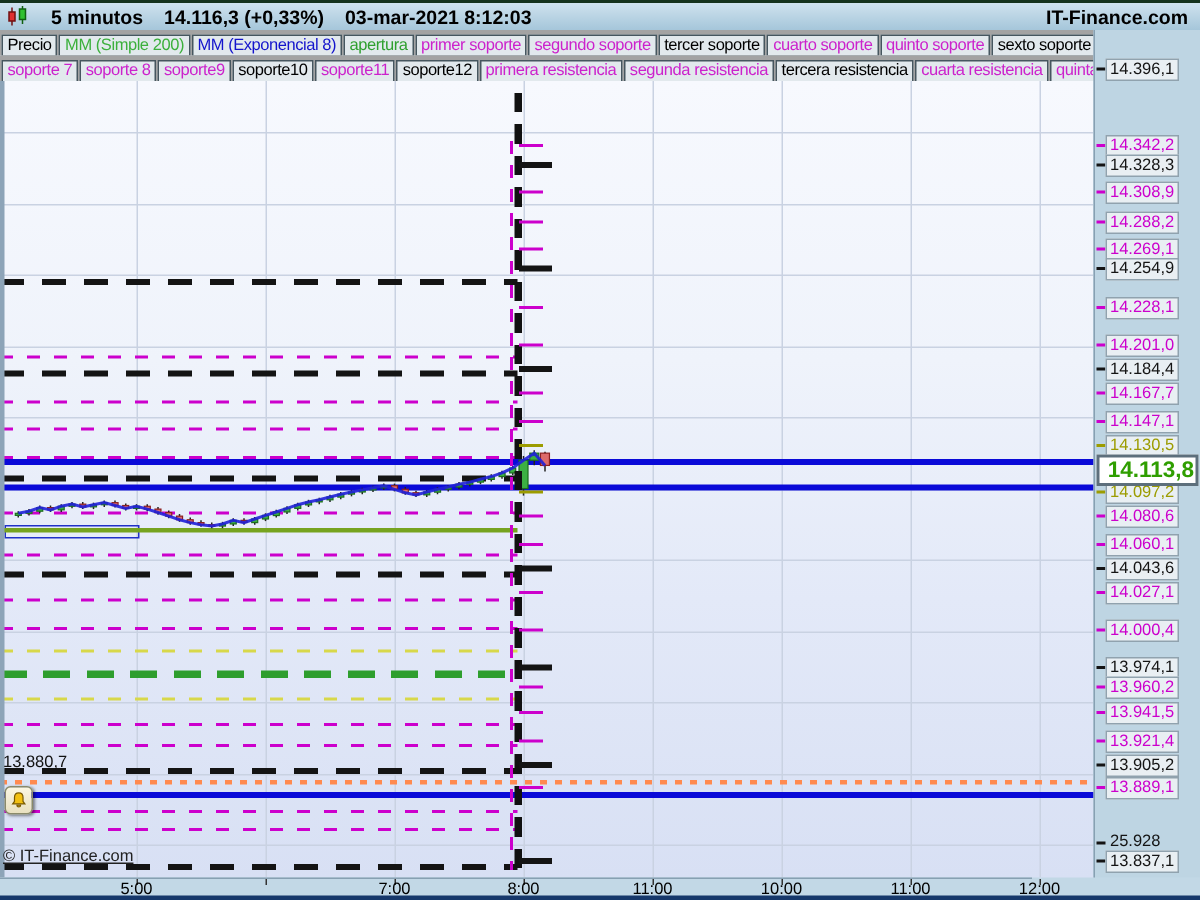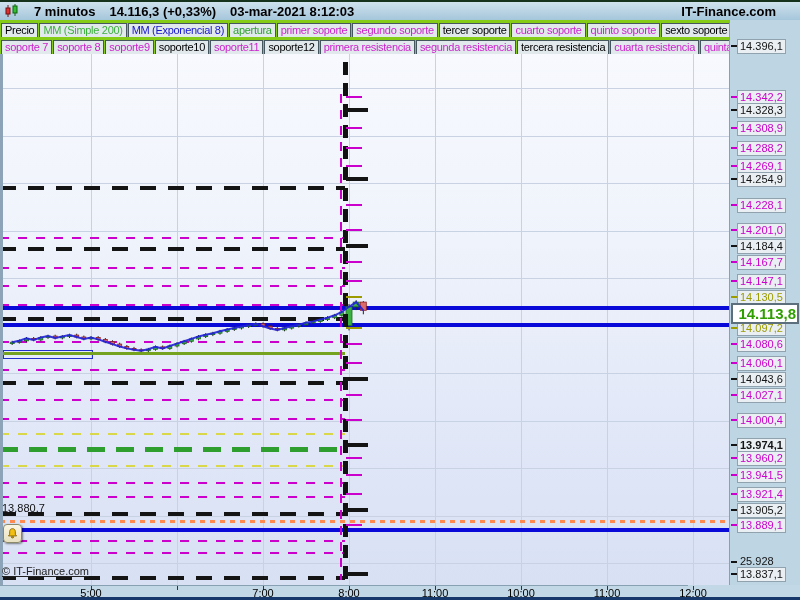--- a/index.html
+++ b/index.html
@@ -3,22 +3,22 @@
 <meta charset="utf-8">
 <style>
   html,body{margin:0;padding:0;background:#888;}
   .app{position:relative;width:800px;height:600px;background:#c2d8e6;
        font-family:"Liberation Sans",sans-serif;overflow:hidden;}
   .titlebar{position:absolute;left:0;top:0;width:800px;height:20px;
     background:linear-gradient(#cfe2ee,#a5c6da);border-top:2px solid #14321c;
     display:flex;align-items:center;gap:14px;font-size:13px;font-weight:bold;color:#000;
     padding-left:4px;box-sizing:border-box;}
   .ticon{flex:0 0 auto;}
-  .brand{margin-left:auto;margin-right:24px;}
-  .legend{position:absolute;left:0;width:729px;height:17px;background:#84cc16;
+  .brand{margin-left:auto;margin-right:8px;}
+  .legend{position:absolute;left:0;width:729px;height:17px;background:#a3a3a3;
     white-space:nowrap;overflow:hidden;padding-left:1px;box-sizing:border-box;}
   #legend1{top:20px}#legend2{top:37px}
   .lgitem{display:inline-block;margin:1px 1px 0 0;padding:0 3px;font-size:11px;
     letter-spacing:-0.3px;line-height:13px;background:#e2e9ed;border:1px solid #46565f;cursor:pointer;}
   .plot{position:absolute;left:0;top:54px;width:729px;height:531px;overflow:hidden;
     background:linear-gradient(180deg,#f7f9fe 0%,#eff3fb 35%,#e3e9f8 65%,#d8e0f4 100%);}
   .grid{position:absolute;background:#c9d2e2;z-index:0;}
   .grid.v{top:0;width:1px;height:531px;}
   .grid.h{left:0;height:1px;width:729px;}
   .leftedge{position:absolute;left:0;top:0;width:3px;height:531px;background:#8da4b8;z-index:3;}
@@ -53,21 +53,21 @@
 
 <div class="app">
 
   <div class="titlebar">
     <svg class="ticon" width="16" height="16" viewBox="0 0 16 16">
       <line x1="4" y1="2" x2="4" y2="14" stroke="#701010" stroke-width="1"></line>
       <rect x="2" y="5" width="4" height="6" fill="#e03030" stroke="#701010"></rect>
       <line x1="11" y1="1" x2="11" y2="13" stroke="#106010" stroke-width="1"></line>
       <rect x="9" y="3" width="4" height="7" fill="#30c030" stroke="#106010"></rect>
     </svg>
-    <span>7 minutos</span>
+    <span>5 minutos</span>
     <span>14.116,3 (+0,33%)</span>
     <span>03-mar-2021 8:12:03</span>
     <span class="brand">IT-Finance.com</span>
   </div>
 
   <div class="legend" id="legend1"><span class="lgitem" style="color: rgb(0, 0, 0);">Precio</span><span class="lgitem" style="color: rgb(60, 176, 60);">MM (Simple 200)</span><span class="lgitem" style="color: rgb(20, 20, 204);">MM (Exponencial 8)</span><span class="lgitem" style="color: rgb(47, 160, 47);">apertura</span><span class="lgitem" style="color: rgb(204, 34, 204);">primer soporte</span><span class="lgitem" style="color: rgb(204, 34, 204);">segundo soporte</span><span class="lgitem" style="color: rgb(0, 0, 0);">tercer soporte</span><span class="lgitem" style="color: rgb(204, 34, 204);">cuarto soporte</span><span class="lgitem" style="color: rgb(204, 34, 204);">quinto soporte</span><span class="lgitem" style="color: rgb(0, 0, 0);">sexto soporte</span></div>
   <div class="legend" id="legend2"><span class="lgitem" style="color: rgb(204, 34, 204);">soporte 7</span><span class="lgitem" style="color: rgb(204, 34, 204);">soporte 8</span><span class="lgitem" style="color: rgb(204, 34, 204);">soporte9</span><span class="lgitem" style="color: rgb(0, 0, 0);">soporte10</span><span class="lgitem" style="color: rgb(204, 34, 204);">soporte11</span><span class="lgitem" style="color: rgb(0, 0, 0);">soporte12</span><span class="lgitem" style="color: rgb(204, 34, 204);">primera resistencia</span><span class="lgitem" style="color: rgb(204, 34, 204);">segunda resistencia</span><span class="lgitem" style="color: rgb(0, 0, 0);">tercera resistencia</span><span class="lgitem" style="color: rgb(204, 34, 204);">cuarta resistencia</span><span class="lgitem" style="color: rgb(204, 34, 204);">quinta resistencia</span></div>
 
   <div class="plot" id="plot">
     <div class="bluerect"></div>
@@ -291,21 +291,21 @@
       <div class="plabel" style="color: rgb(204, 0, 204); top: 317px;">14.080,6</div>
       <div class="atick" style="top: 342.4px; background: rgb(204, 0, 204);"></div>
       <div class="plabel" style="color: rgb(204, 0, 204); top: 336.4px;">14.060,1</div>
       <div class="atick" style="top: 358px; background: rgb(20, 20, 20);"></div>
       <div class="plabel" style="color: rgb(20, 20, 20); top: 352px;">14.043,6</div>
       <div class="atick" style="top: 373.5px; background: rgb(204, 0, 204);"></div>
       <div class="plabel" style="color: rgb(204, 0, 204); top: 367.5px;">14.027,1</div>
       <div class="atick" style="top: 398.8px; background: rgb(204, 0, 204);"></div>
       <div class="plabel" style="color: rgb(204, 0, 204); top: 392.8px;">14.000,4</div>
       <div class="atick" style="top: 423.6px; background: rgb(20, 20, 20);"></div>
-      <div class="plabel" style="color: rgb(20, 20, 20); top: 417.6px; font-weight: bold;">13.974,1</div>
+      <div class="plabel" style="color: rgb(20, 20, 20); top: 417.6px;">13.974,1</div>
       <div class="atick" style="top: 436.7px; background: rgb(204, 0, 204);"></div>
       <div class="plabel" style="color: rgb(204, 0, 204); top: 430.7px;">13.960,2</div>
       <div class="atick" style="top: 454.4px; background: rgb(204, 0, 204);"></div>
       <div class="plabel" style="color: rgb(204, 0, 204); top: 448.4px; text-align: right;">13.941,5</div>
       <div class="atick" style="top: 473.4px; background: rgb(204, 0, 204);"></div>
       <div class="plabel" style="color: rgb(204, 0, 204); top: 467.4px;">13.921,4</div>
       <div class="atick" style="top: 488.7px; background: rgb(20, 20, 20);"></div>
       <div class="plabel" style="color: rgb(20, 20, 20); top: 482.7px;">13.905,2</div>
       <div class="atick" style="top: 503.9px; background: rgb(204, 0, 204);"></div>
       <div class="plabel" style="color: rgb(204, 0, 204); top: 497.9px;">13.889,1</div>

